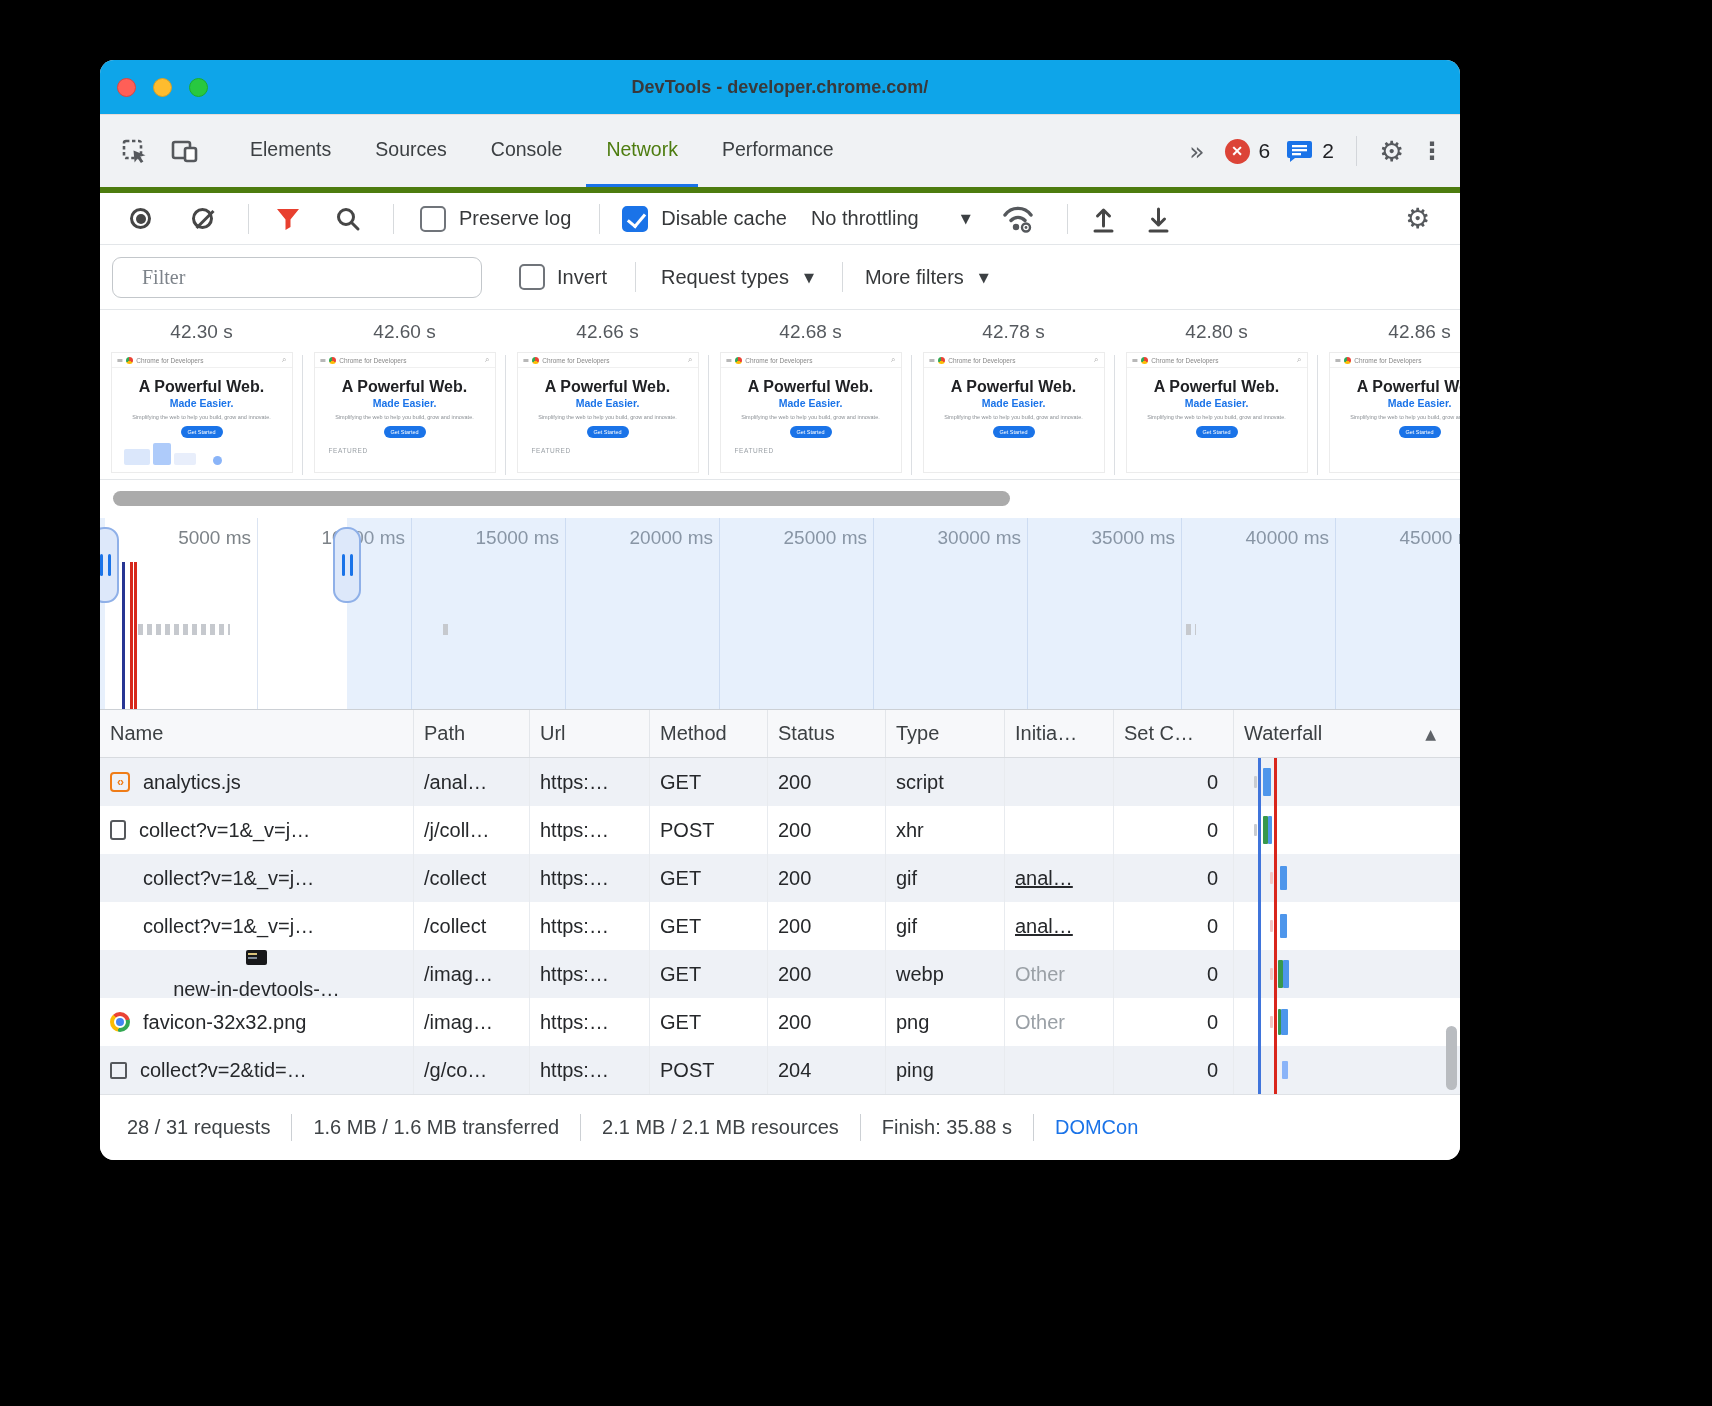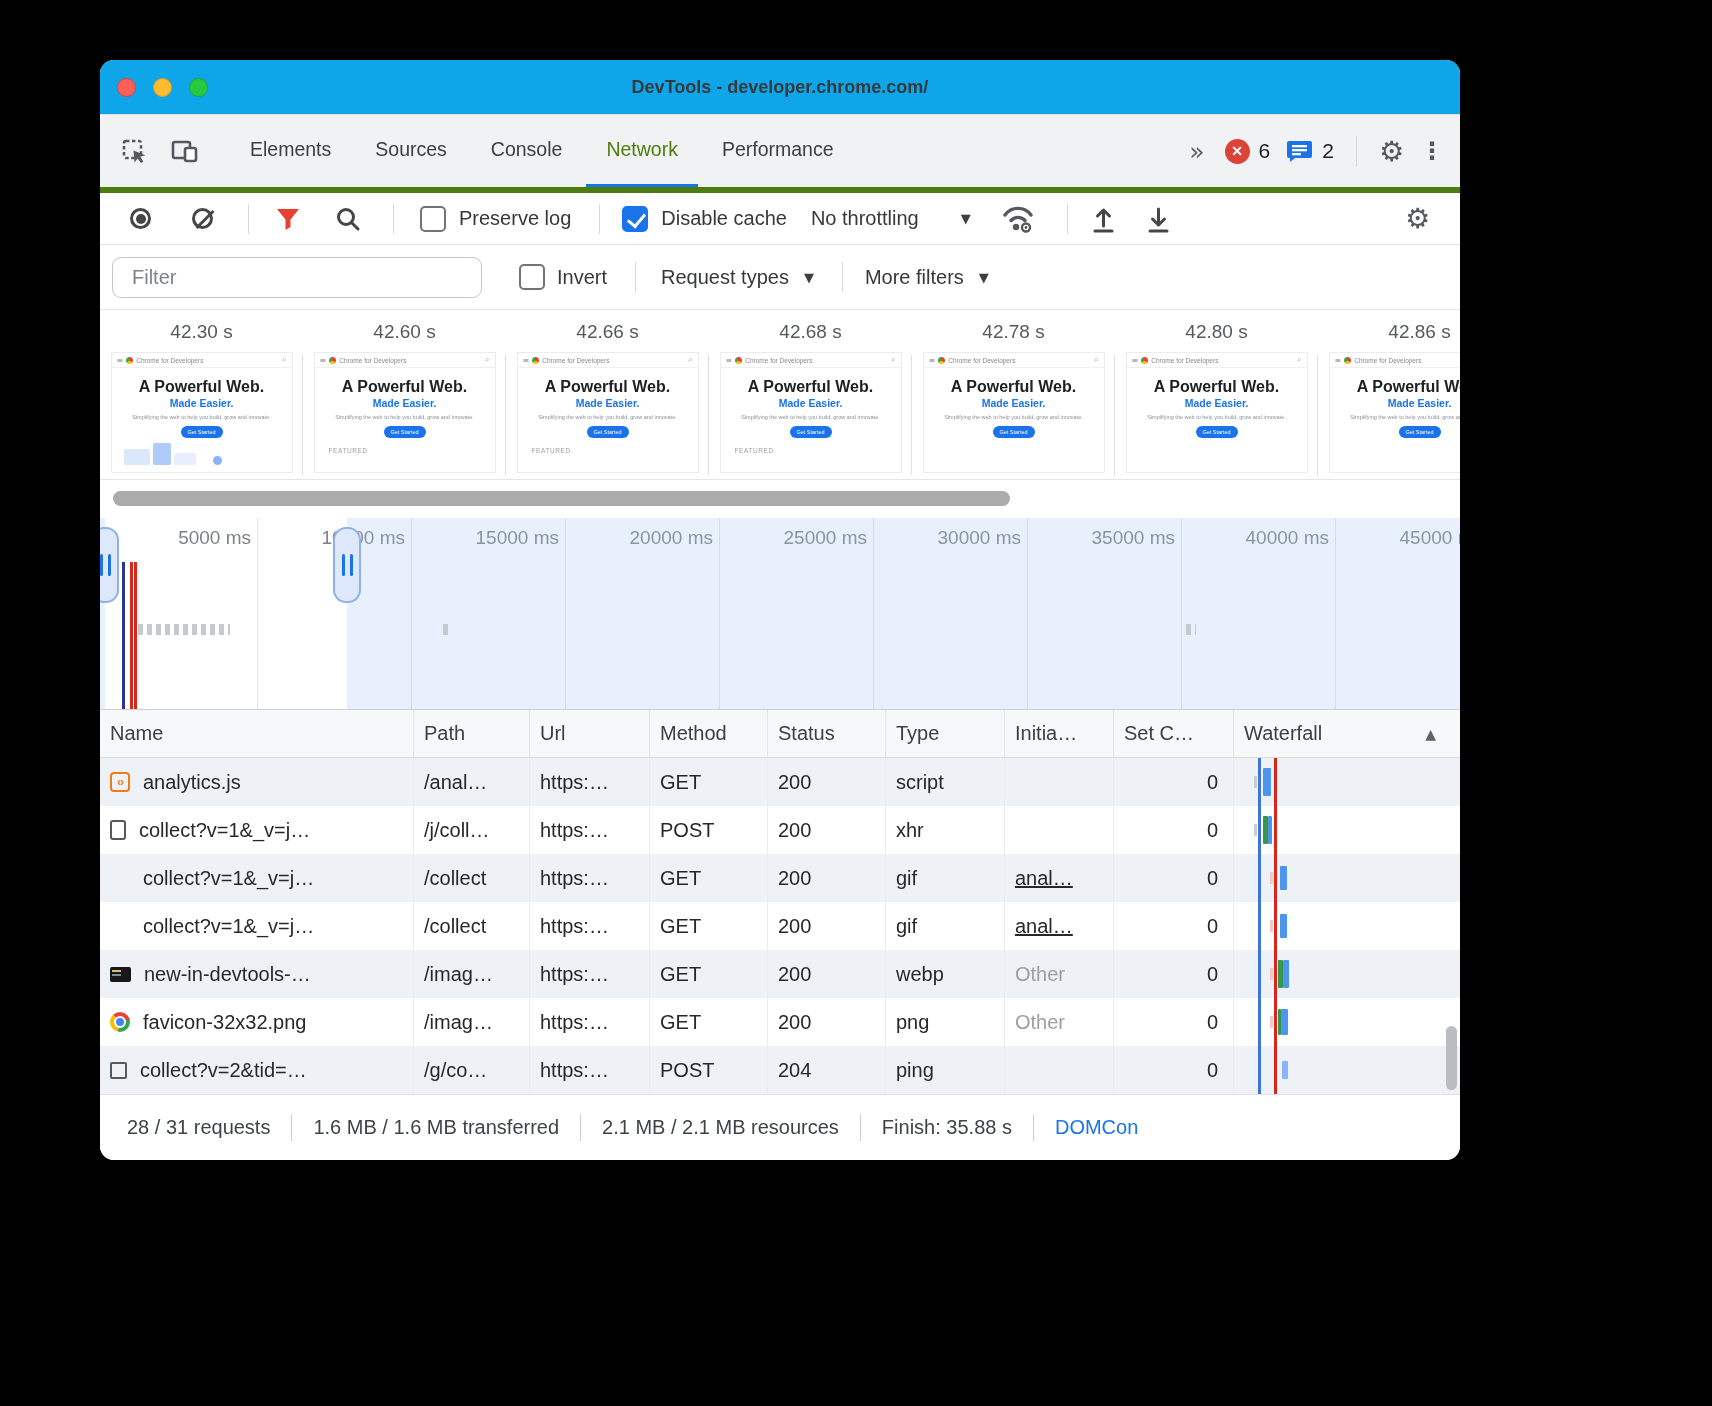--- a/index.html
+++ b/index.html
@@ -34,21 +34,21 @@
   .icon-record::after{content:"";position:absolute;inset:2.5px;background:#464646;border-radius:50%}
   .icon-block{width:21px;height:21px;border:3px solid #464646;border-radius:50%;position:relative;flex:none}
   .icon-block::after{content:"";position:absolute;left:-2px;top:6.5px;width:24px;height:3px;background:#464646;transform:rotate(-45deg)}
   .tb-sep{width:1px;height:30px;background:#d7dadd;flex:none}
   .cb{width:26px;height:26px;border:2.5px solid #70747a;border-radius:5px;background:#fff;flex:none;position:relative}
   .cb.checked{background:#1a73e8;border-color:#1a73e8}
   .cb.checked::after{content:"";position:absolute;left:7px;top:2.5px;width:8px;height:14px;border:solid #fff;border-width:0 3px 3px 0;transform:rotate(40deg)}
   .dd-arrow{font-size:13px;color:#3c4043;font-family:"DejaVu Sans","Liberation Sans",sans-serif}
   
   .filterbar{height:65px;border-bottom:1px solid #e3e6e9;background:#fff;display:flex;align-items:center;padding:0 12px;font-size:20px;color:#36383a}
-  .filter-input{width:370px;height:41px;border:1px solid #c3c7cb;border-radius:9px;padding:0 19px;font-size:20px;color:#202124;outline:none;font-family:Liberation Sans, sans-serif}
+  .filter-input{width:370px;height:41px;border:1px solid #c3c7cb;border-radius:9px;padding:0 29px;font-size:20px;color:#202124;outline:none;font-family:Liberation Serif, serif}
   .filter-input::placeholder{color:#7d838a}
   
   .filmstrip{height:170px;border-bottom:1px solid #e3e6e9;background:#fff;display:flex;overflow:hidden}
   .frame{width:203px;flex:none;display:flex;flex-direction:column;align-items:center;position:relative}
   .frame-time{margin-top:11px;font-size:19px;color:#55595e}
   .frame-sep{position:absolute;right:0;top:45px;bottom:4px;width:1px;background:#dcdfe3}
   .thumb{margin-top:9px;width:182px;height:121px;background:#fff;border:1px solid #ececec;display:flex;flex-direction:column;overflow:hidden}
   .thumb-bar{height:15px;display:flex;align-items:center;gap:3px;padding:0 5px;border-bottom:1px solid #f0f0f0;flex:none}
   .thumb-burger{font-size:8px;color:#777;font-family:"DejaVu Sans",sans-serif}
   .thumb-logo{width:7px;height:7px;border-radius:50%;background:conic-gradient(#ea4335 0 33%,#fbbc05 0 66%,#34a853 0 100%);flex:none}
@@ -494,21 +494,21 @@
         <div class="td" style="width: 109px;">
           <span class="ini-link">anal…</span>
         </div>
         <div class="td num" style="width: 120px;">0</div>
         <div class="td wf-cell" style="width: 226px;">
           <div class="wf-bar" style="left: 36px; width: 3px; height: 12px; top: 18px; background: rgb(242, 199, 196);"></div>
           <div class="wf-bar" style="left: 46px; width: 7px; height: 24px; top: 12px; background: rgb(78, 150, 235);"></div>
         </div>
       </div>
       <div class="tr stripe">
-        <div class="td name" style="width: 314px;">
+        <div class="td name" style="width: 314px; flex-direction: column;">
           <span class="ri ri-img"></span>
           <span>new-in-devtools-…</span>
         </div>
         <div class="td" style="width: 116px;">/imag…</div>
         <div class="td" style="width: 120px;">https:…</div>
         <div class="td" style="width: 118px;">GET</div>
         <div class="td" style="width: 118px;">200</div>
         <div class="td" style="width: 119px;">webp</div>
         <div class="td" style="width: 109px;">
           <span class="ini-muted">Other</span>

